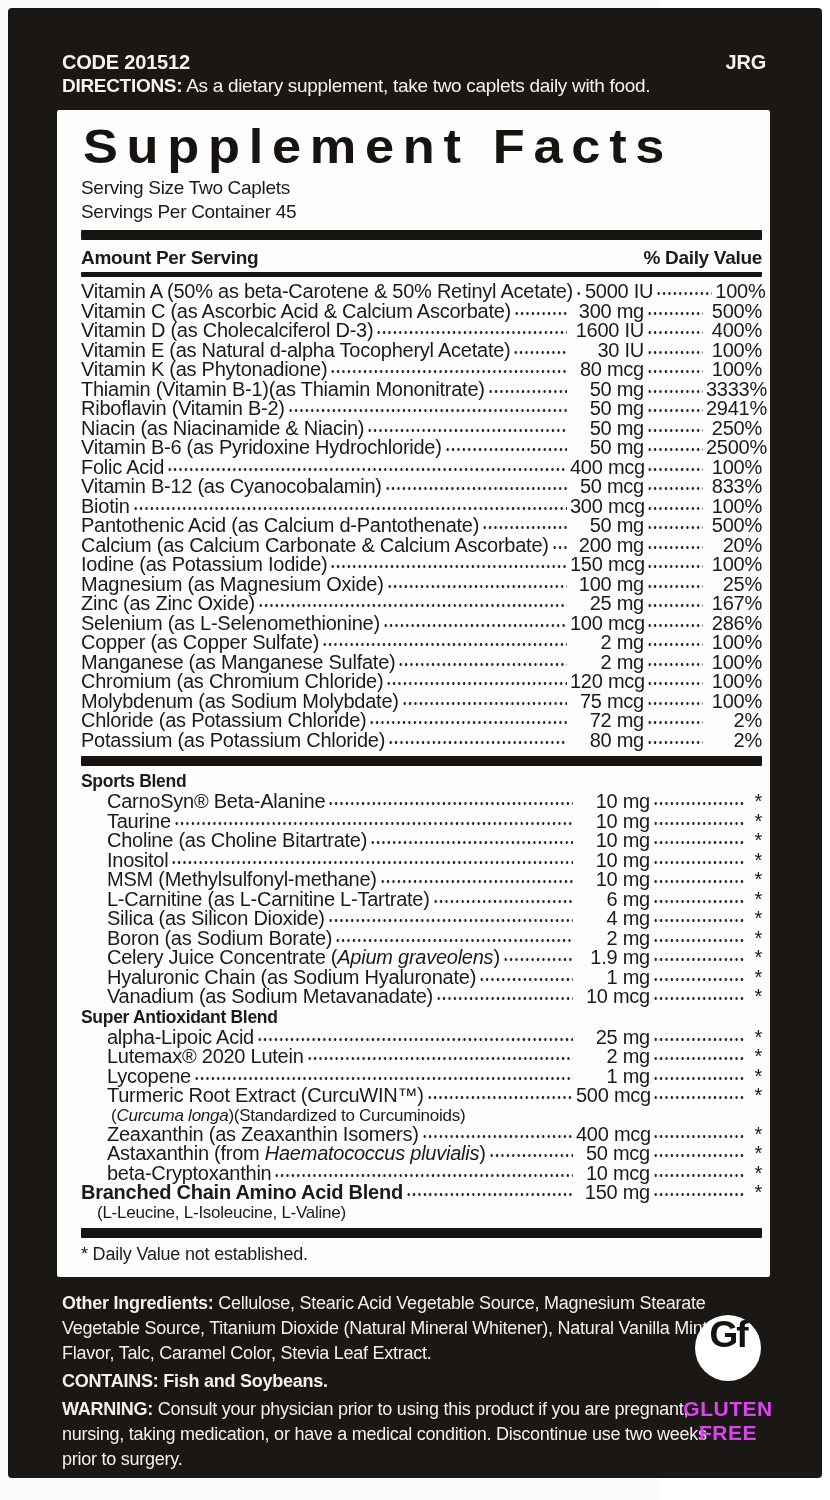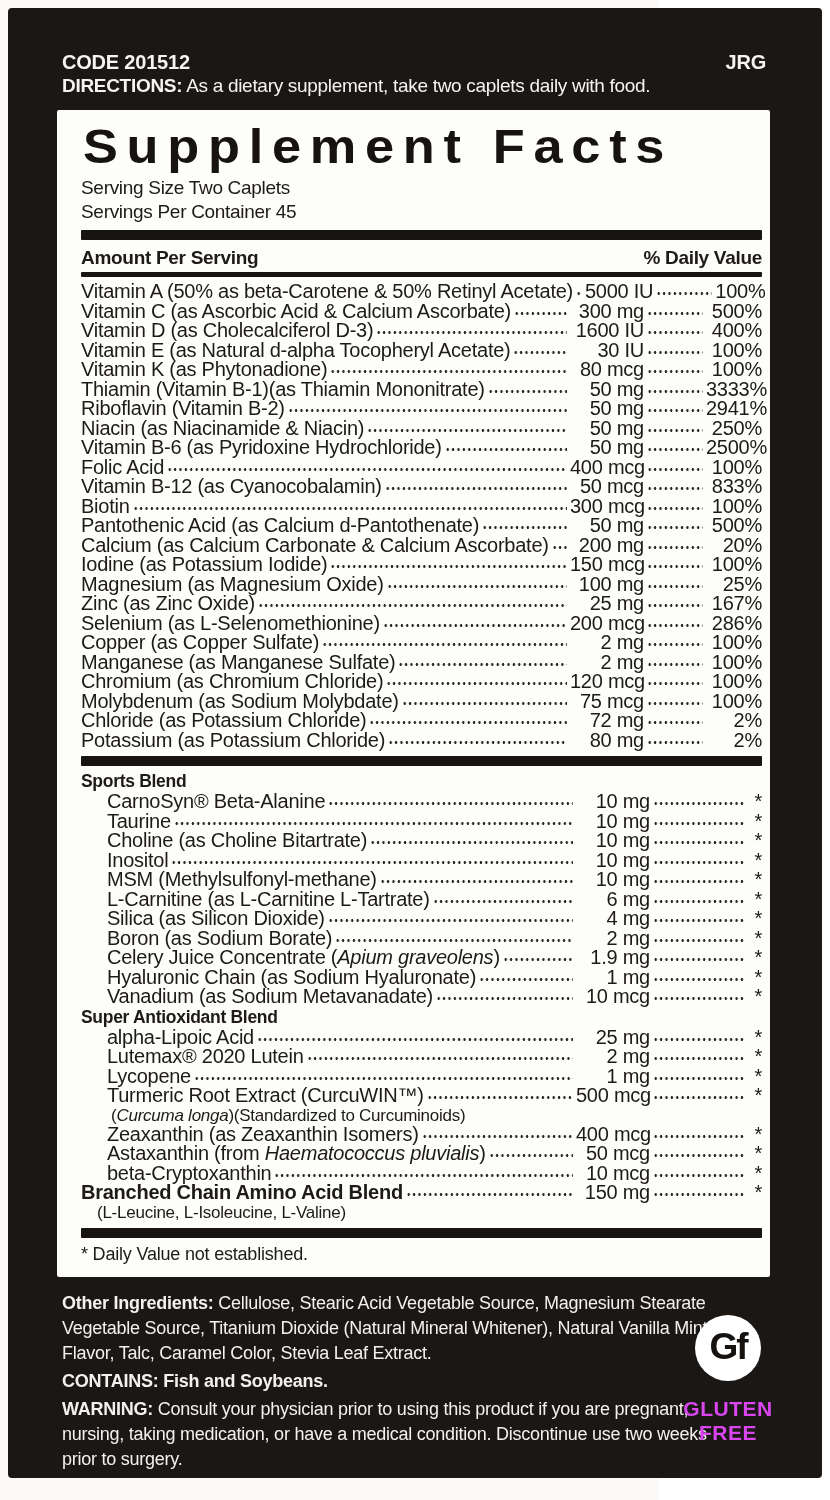--- a/index.html
+++ b/index.html
@@ -58,21 +58,21 @@
   .sec-bcaa .subline{padding-left:16px;}
   .footnote{font-size:18px;line-height:22px;margin-top:4px;letter-spacing:-0.2px;}
   
   .bottom{position:relative;padding:14px 56px 0 54px;}
   .bottom p{margin:0 0 3px 0;font-size:18px;line-height:25px;letter-spacing:-0.25px;
     max-width:660px;color:#f3f1ee;}
   .bottom .lead{font-weight:bold;}
   .gf-badge{position:absolute;top:38px;right:46px;width:96px;text-align:center;}
   .gf-circle{
     width:66px;height:66px;border-radius:50%;background:#ffffff;margin:0 auto 16px auto;
-    display:flex;align-items:center;justify-content:center;
+    display:flex;align-items:flex-start;justify-content:center;
   }
   .gf-circle span{color:#15120f;font-weight:bold;font-size:37px;letter-spacing:-2px;
     transform:translateY(-1px);}
   .gf-text{font-weight:bold;font-size:21px;line-height:24px;letter-spacing:0.5px;color:#d946ef;}
   i{font-style:italic;}
 </style>
 </head>
 <body>
 
 <div class="page">
@@ -233,21 +233,21 @@
     <span class="nm"><span class="pre">Zinc (as Zinc Oxide)</span><i class="it"></i><span class="post"></span></span>
     <span class="dots"></span>
     <span class="amt">25 mg</span>
     <span class="dots d2"></span>
     <span class="dv">167%</span>
   </div>
 
   <div class="row">
     <span class="nm"><span class="pre">Selenium (as L-Selenomethionine)</span><i class="it"></i><span class="post"></span></span>
     <span class="dots"></span>
-    <span class="amt">200 mcg</span>
+    <span class="amt">100 mcg</span>
     <span class="dots d2"></span>
     <span class="dv">286%</span>
   </div>
 
   <div class="row">
     <span class="nm"><span class="pre">Copper (as Copper Sulfate)</span><i class="it"></i><span class="post"></span></span>
     <span class="dots"></span>
     <span class="amt">2 mg</span>
     <span class="dots d2"></span>
     <span class="dv">100%</span>

